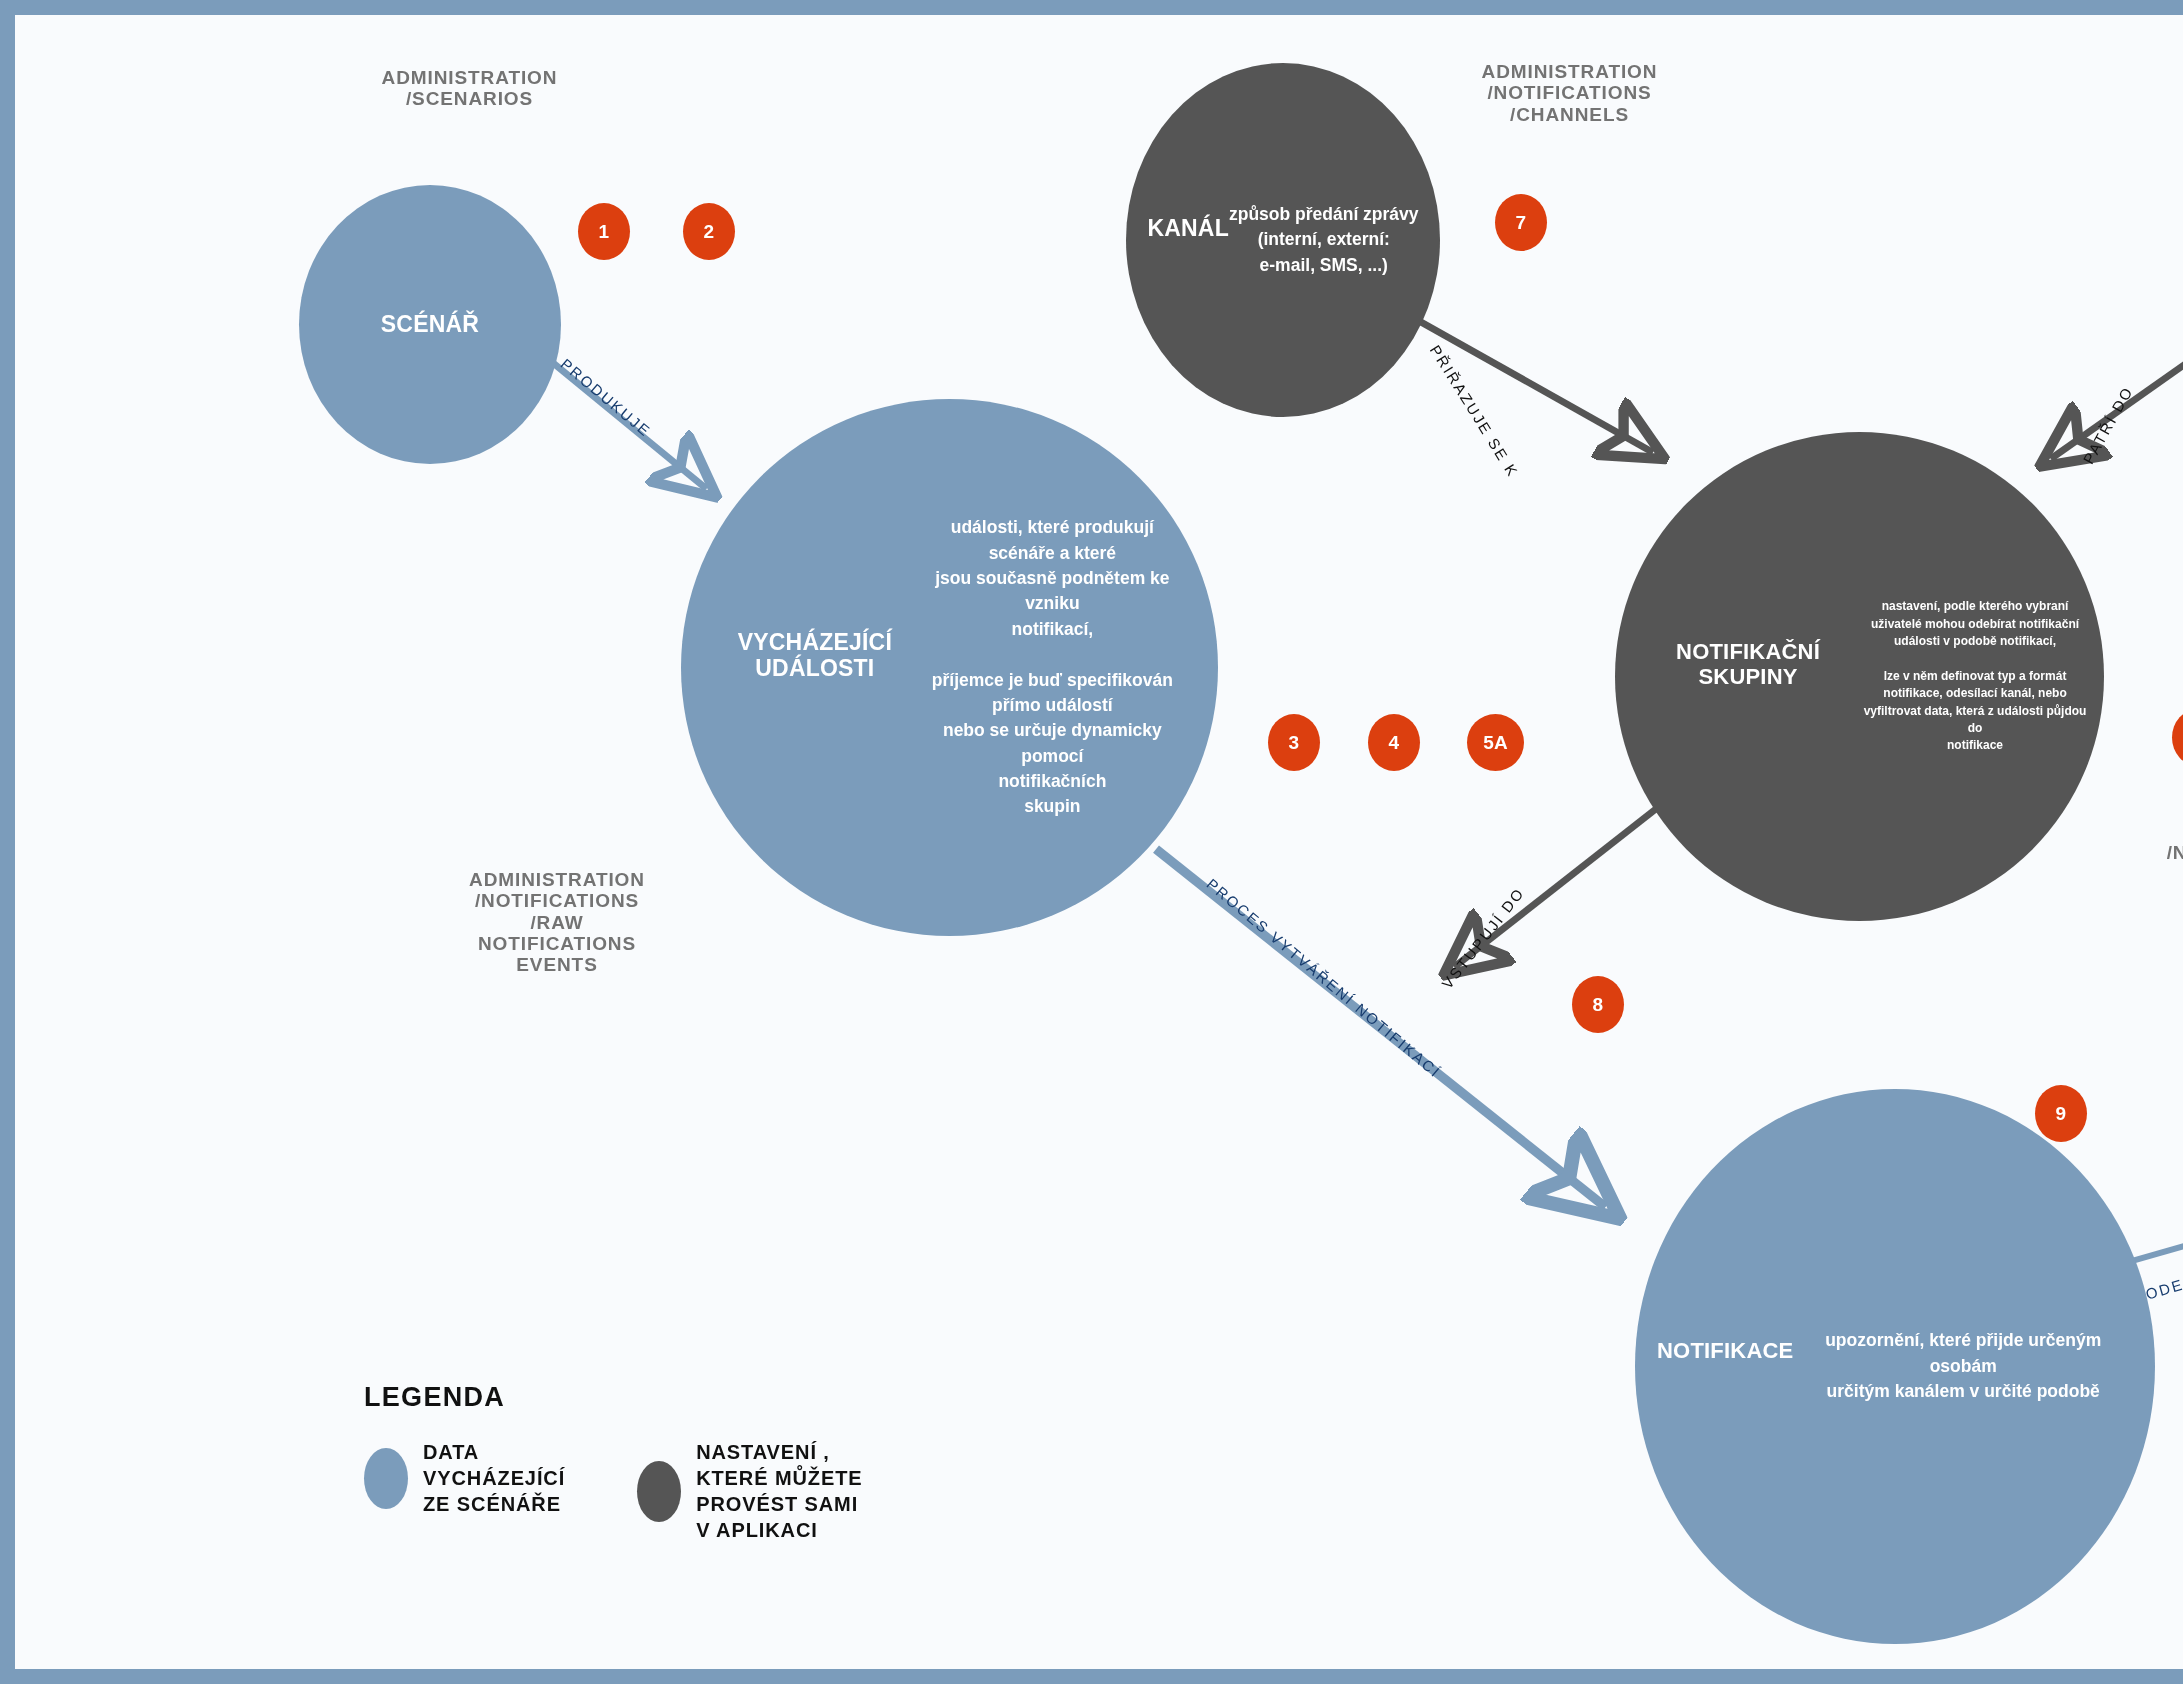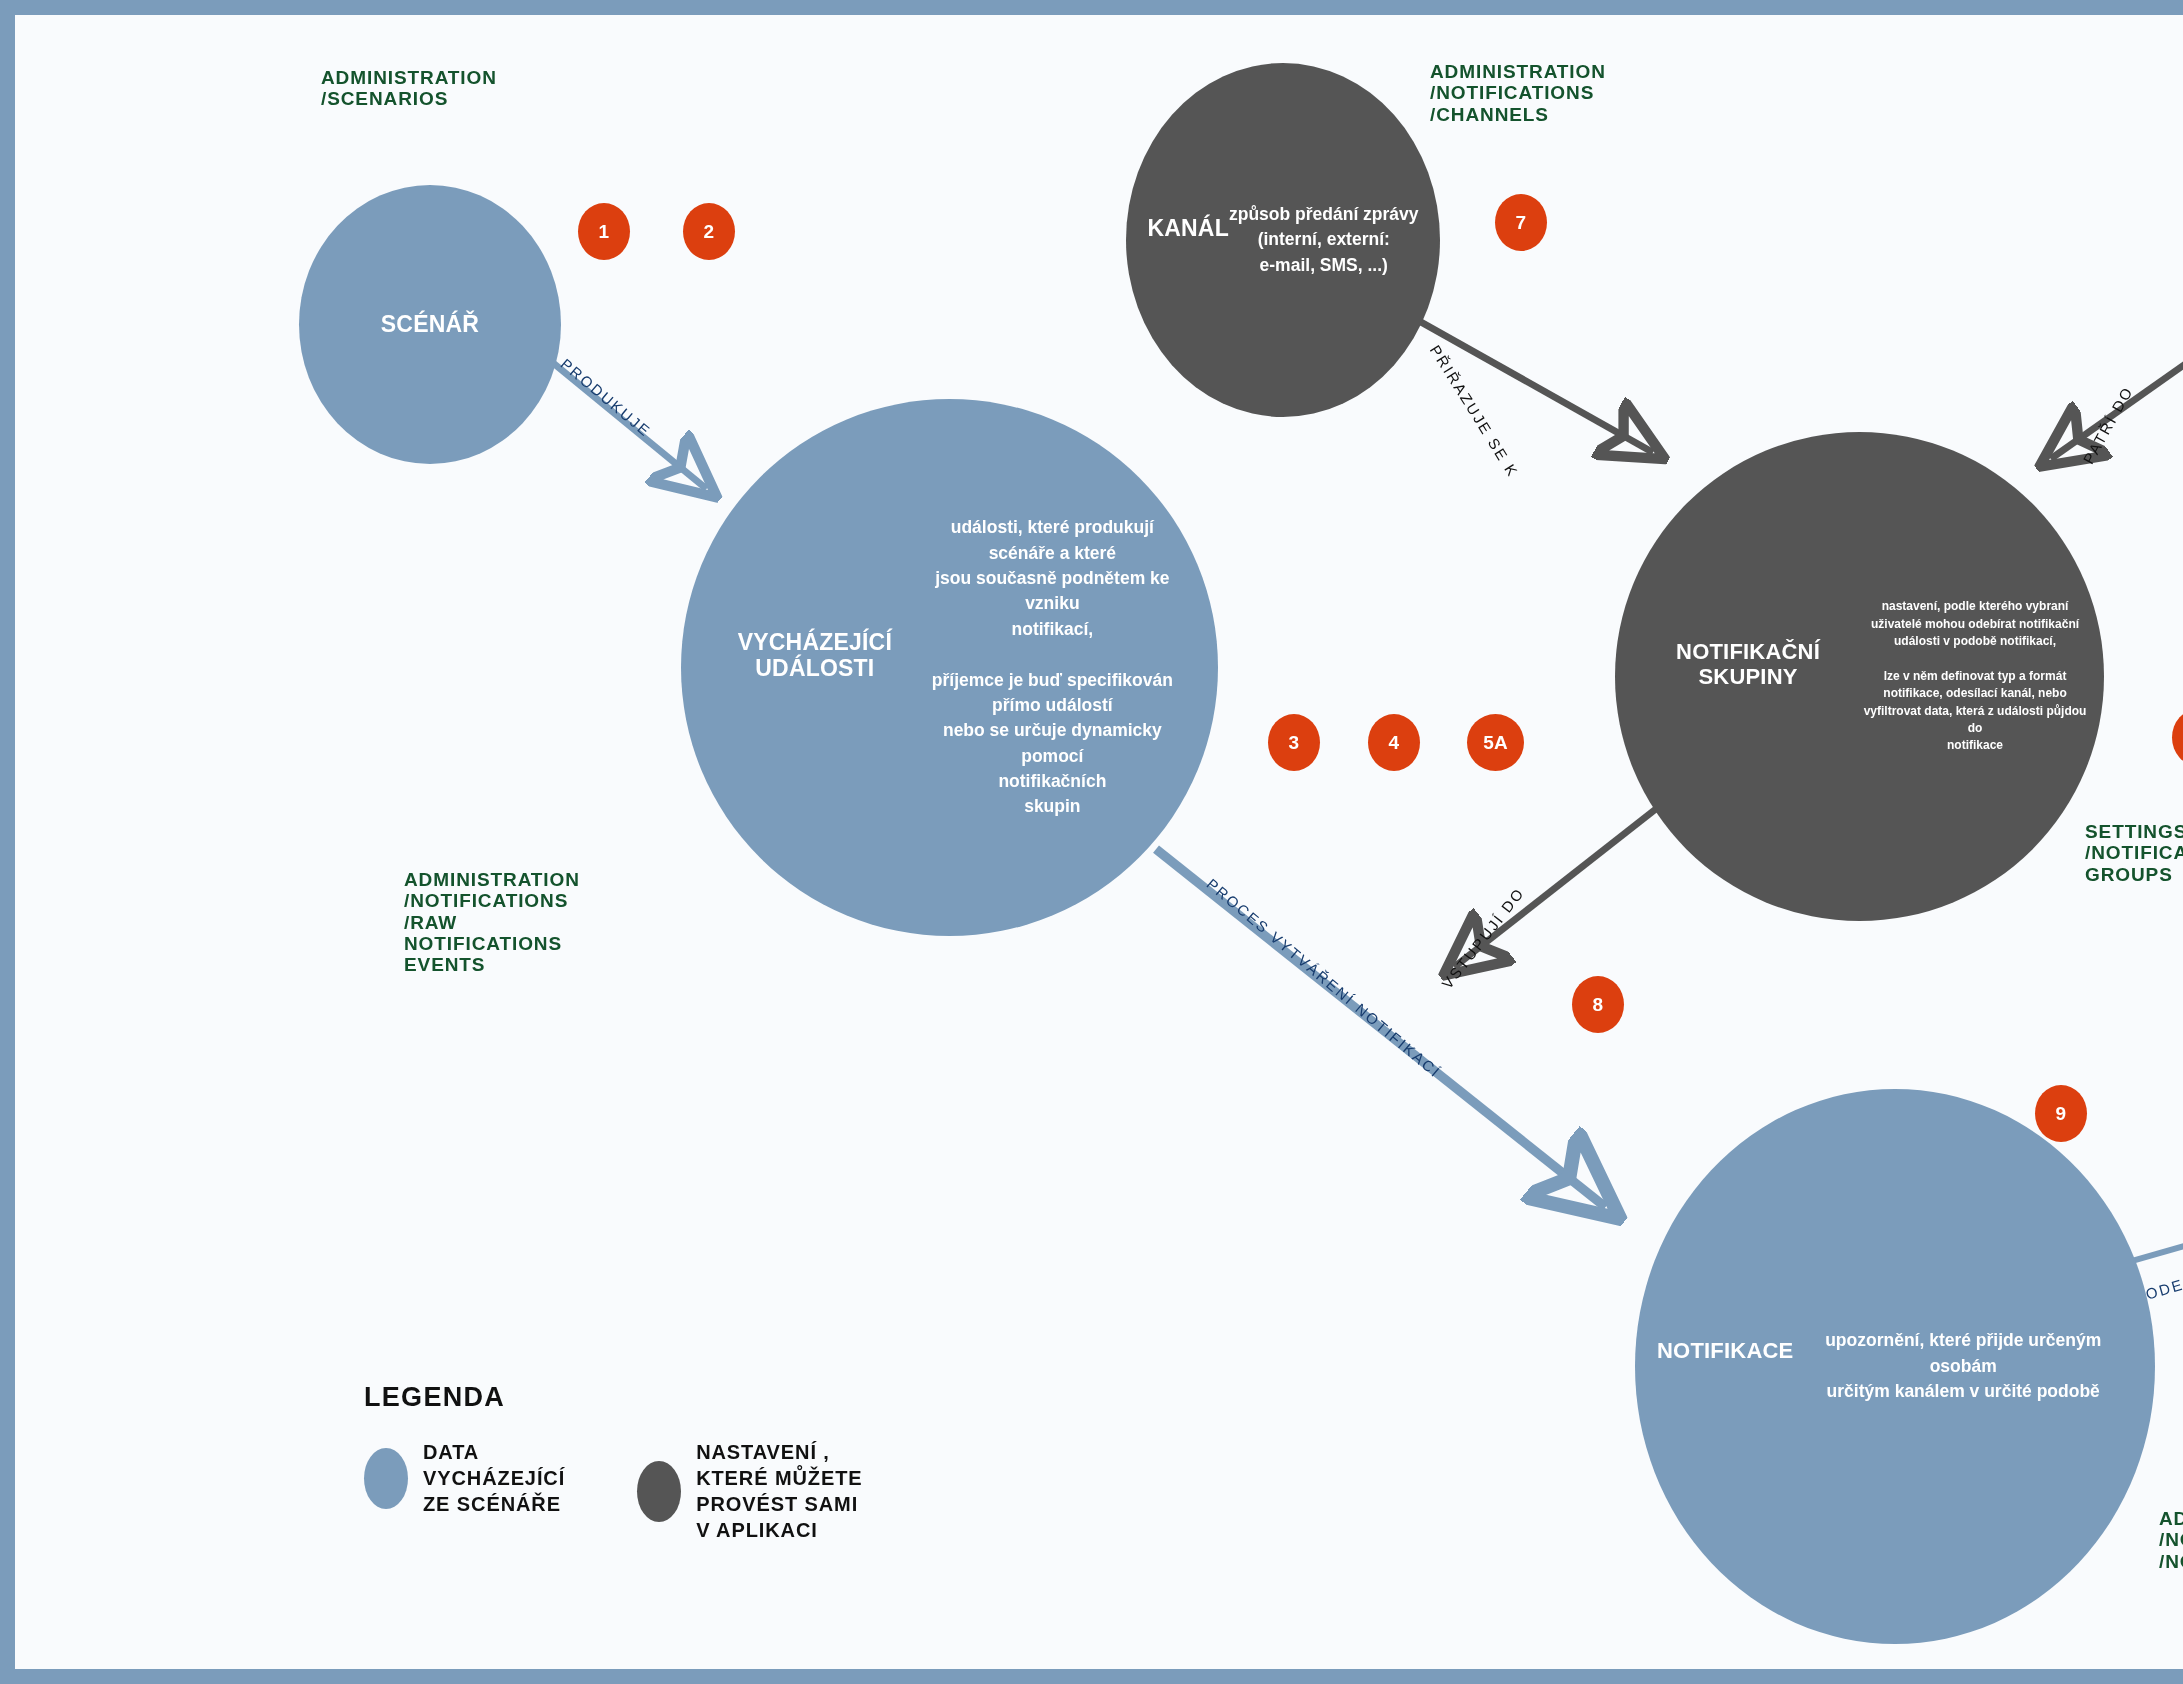--- a/index.html
+++ b/index.html
@@ -39,25 +39,26 @@
     background:#dc3f0f;
     color:#ffffff;
     border-radius:50%;
     display:flex;align-items:center;justify-content:center;
     font-weight:bold;
     font-size:19px;
     letter-spacing:0.2px;
   }
   .path-label{
     position:absolute;
-    color:#14532d;
+    color:#737373;
     font-weight:bold;
     line-height:1.12;
     letter-spacing:0.9px;
     font-size:19px;
+    text-align:center;
     white-space:pre-line;
   }
   .edge-label{
     position:absolute;
     color:#173c6e;
     font-weight:400;
     font-size:15px;
     letter-spacing:2.2px;
     white-space:nowrap;
     transform-origin:left center;

